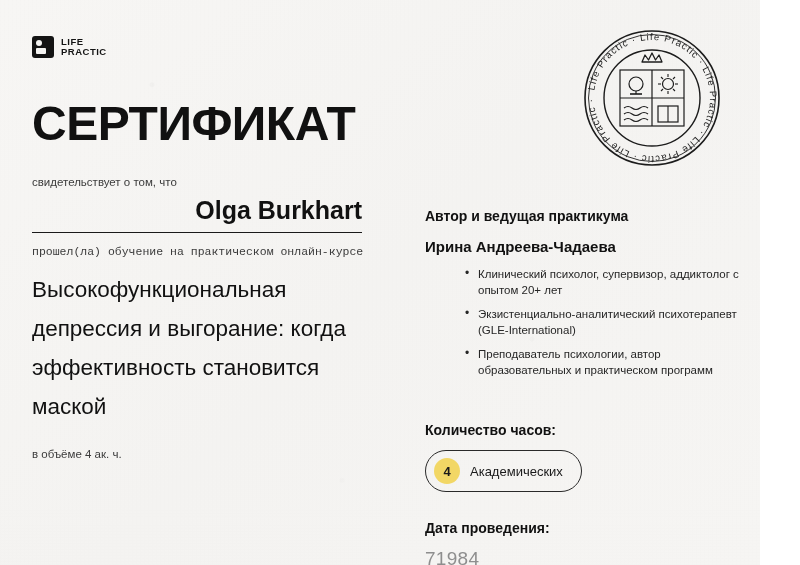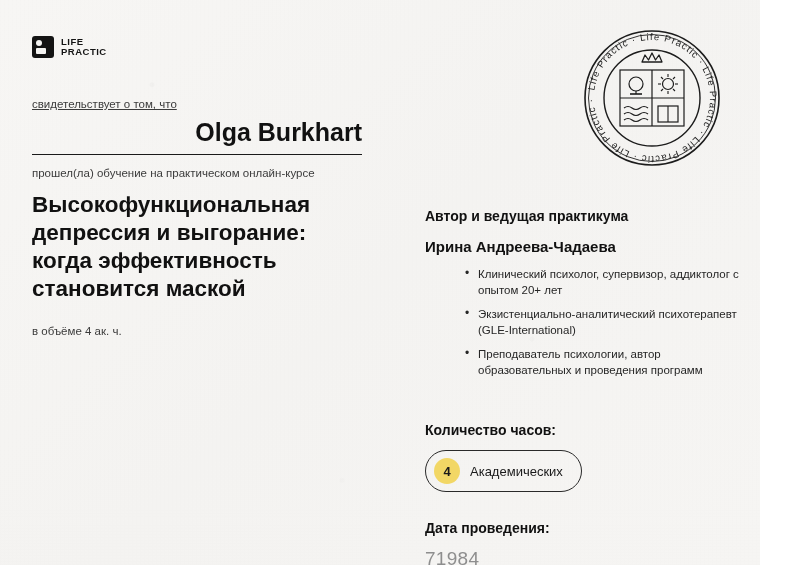--- a/index.html
+++ b/index.html
@@ -102,42 +102,42 @@
     font-weight: bold;
     letter-spacing: -0.5px;
     line-height: 52px;
     color: #111111;
     margin: 0 0 26px 0;
   }
   .sub-label {
     font-size: 11.5px;
     color: #3b3b3b;
     margin: 0 0 8px 0;
-    text-decoration: underline;
   }
   .recipient {
     font-size: 25px;
     font-weight: bold;
     color: #111111;
     text-align: right;
     width: 330px;
     padding: 0 0 7px 0;
     border-bottom: 1.5px solid #1a1a1a;
     margin: 7px 0 12px 0;
     box-sizing: border-box;
   }
   .course-label {
     font-size: 11.5px;
     color: #3b3b3b;
     margin: 0 0 12px 0;
+    font-family: Liberation Mono, monospace;
   }
   .course-title {
     font-size: 22.5px;
-    font-weight: bold;
-    line-height: 28px;
+    font-weight: normal;
+    line-height: 39px;
     color: #111111;
     margin: 0 0 22px 0;
     max-width: 330px;
   }
   .volume {
     font-size: 11.5px;
     color: #3b3b3b;
     margin: 0;
   }
 
@@ -285,34 +285,35 @@
         <path d="M 48,92 q 4,-3 8,0 q 4,3 8,0 q 4,-3 8,0"></path>
         <path d="M 48,98 q 4,-3 8,0 q 4,3 8,0 q 4,-3 8,0"></path>
       </g>
 
       <rect x="82" y="84" width="20" height="16" fill="none" stroke="#1c1c1c" stroke-width="1.2"></rect>
       <line x1="92" y1="84" x2="92" y2="100" stroke="#1c1c1c" stroke-width="1.1"></line>
     </svg>
   </div>
 
   <div class="left-col">
+    <h1 class="title-main">СЕРТИФИКАТ</h1>
     <p class="sub-label">свидетельствует о том, что</p>
     <div class="recipient">Olga Burkhart</div>
     <p class="course-label">прошел(ла) обучение на практическом онлайн-курсе</p>
     <div class="course-title">Высокофункциональная депрессия и выгорание: когда эффективность становится маской</div>
     <p class="volume">в объёме 4 ак. ч.</p>
   </div>
 
   <div class="right-col">
     <div class="rc-heading">Автор и ведущая практикума</div>
     <div class="author-name">Ирина Андреева-Чадаева</div>
     <ul class="bullets">
       <li>Клинический психолог, супервизор, аддиктолог с опытом 20+ лет</li>
       <li>Экзистенциально-аналитический психотерапевт (GLE-International)</li>
-      <li>Преподаватель психологии, автор образовательных и проведения программ</li>
+      <li>Преподаватель психологии, автор образовательных и практическом программ</li>
     </ul>
 
     <div class="hours-block">
       <div class="hours-heading">Количество часов:</div>
       <div class="hours-pill">
         <div class="hours-circle">4</div>
         <div class="hours-unit">Академических</div>
       </div>
     </div>
 

